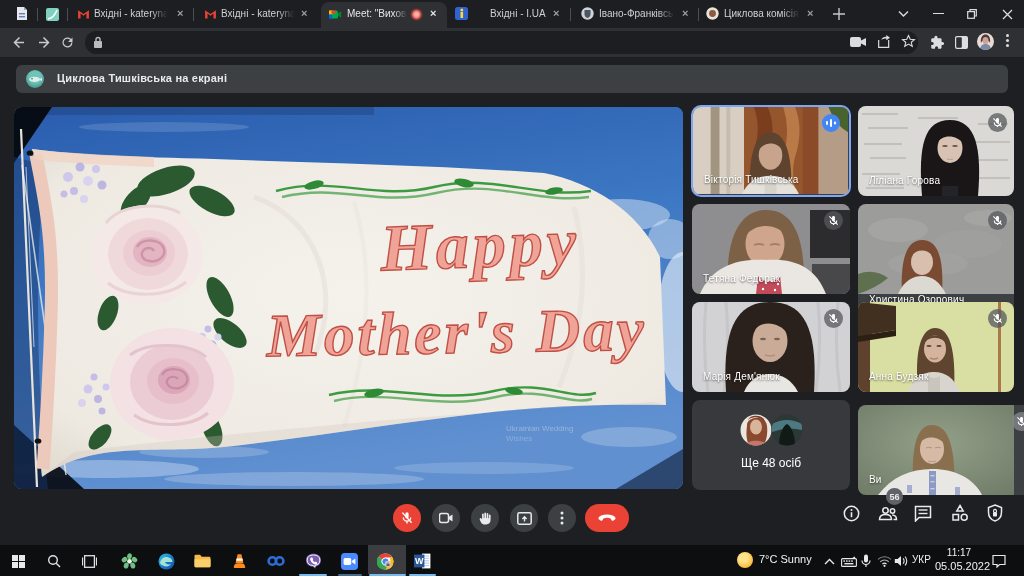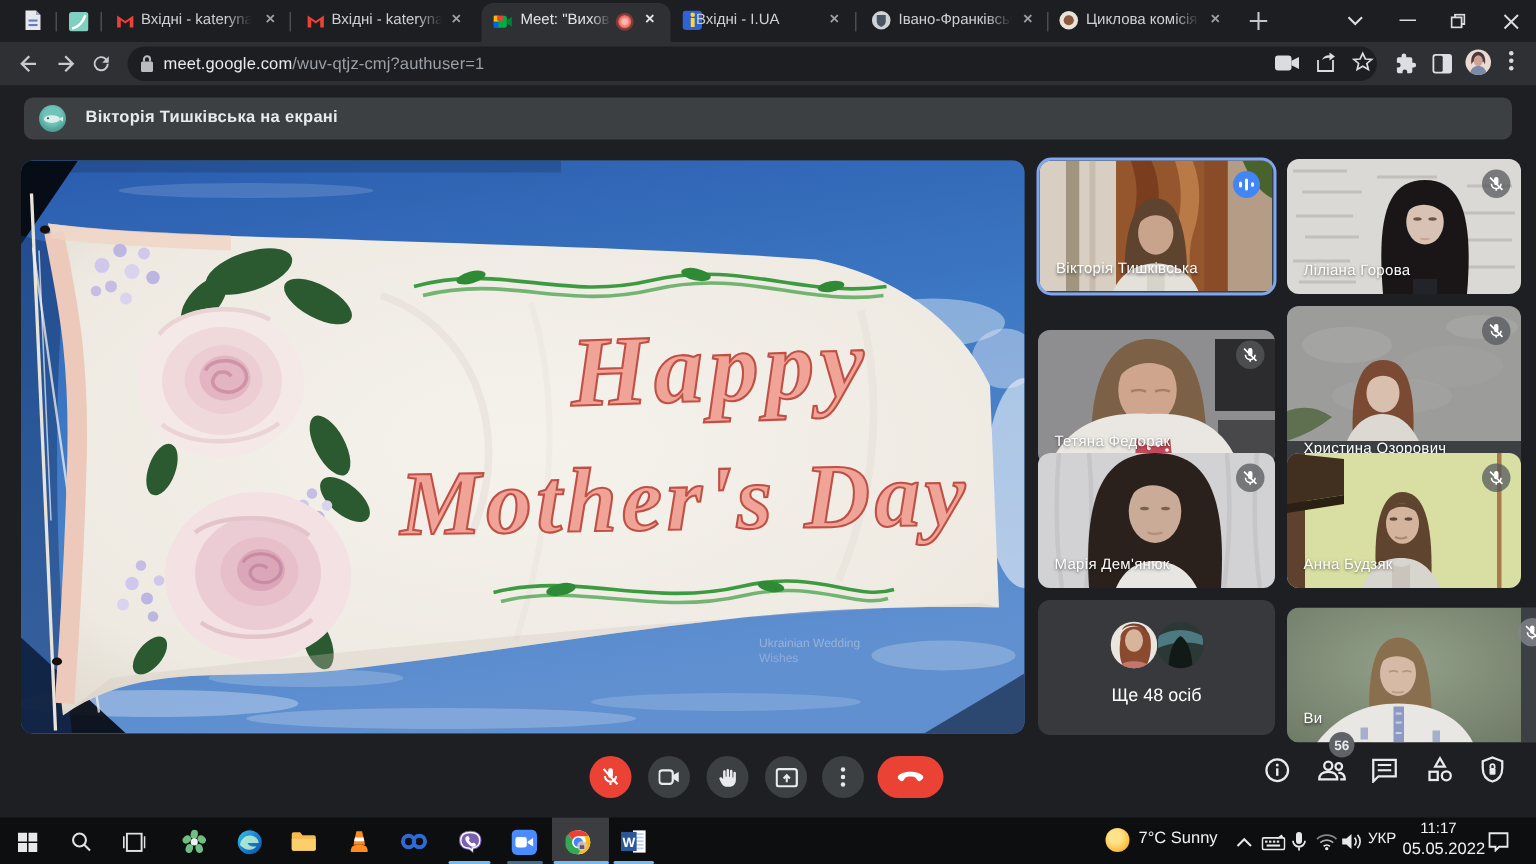--- a/index.html
+++ b/index.html
@@ -72,21 +72,21 @@
         <rect x="3" y="3" width="5" height="4" fill="#e94235"></rect>
       </svg>
   <div class="tabtxt" style="left:347px;width:62px;color:#e3e6e9">Meet: "Виховн</div>
   <circle class="a" style="left:412px;top:9.5px;width:9px;height:9px;border-radius:50%;background:radial-gradient(circle,#ffb4ae 0 25%,#e04a3f 75%);box-shadow:0 0 0 1.5px rgba(224,74,63,.45);display:block"></circle>
   <div class="tx" style="left:430px;color:#e3e6e9">×</div>
   <svg class="a" style="left:455px;top:7px" width="13" height="13" viewBox="0 0 13 13">
         <rect width="13" height="13" rx="2.5" fill="#2f63d2"></rect>
         <rect x="5.5" y="5" width="2.6" height="6" fill="#ffd53d"></rect>
         <circle cx="6.8" cy="2.9" r="1.5" fill="#ffd53d"></circle>
       </svg>
-  <div class="tabtxt" style="left:464px;width:72px">Вхідні - I.UA</div>
+  <div class="tabtxt" style="left:490px;width:72px">Вхідні - I.UA</div>
   <div class="tx" style="left:553px">×</div>
   <div class="tsep" style="left:570px"></div>
   <svg class="a" style="left:581px;top:7px" width="13" height="13" viewBox="0 0 13 13">
         <circle cx="6.5" cy="6.5" r="6.2" fill="#cfd3d8"></circle>
         <path d="M3.5 3h6v4.2c0 2-1.4 3.2-3 3.8-1.6-.6-3-1.8-3-3.8z" fill="#4b5563"></path>
       </svg>
   <div class="tabtxt" style="left:599px;width:78px">Івано-Франківськи</div>
   <div class="tx" style="left:682px">×</div>
   <div class="tsep" style="left:698px"></div>
   <svg class="a" style="left:706px;top:7px" width="13" height="13" viewBox="0 0 13 13">
@@ -119,21 +119,20 @@
         <path d="M6.5 2.5l5 5-5 5M11.5 7.5H2" stroke="#c7cbd0" stroke-width="1.5" fill="none"></path>
       </svg>
   <svg class="a" style="left:60px;top:7px" width="15" height="15" viewBox="0 0 24 24">
         <path d="M17.65 6.35A8 8 0 1 0 20 12h-2.1a6 6 0 1 1-1.7-4.25L13 11h7V4z" fill="#c7cbd0"></path>
       </svg>
   <div id="pill"></div>
   <svg class="a" style="left:93px;top:8px" width="10" height="13" viewBox="0 0 10 13">
         <rect x="1" y="5" width="8" height="7" rx="1" fill="#b8bcc1"></rect>
         <path d="M3 5V3.5a2 2 0 0 1 4 0V5" stroke="#b8bcc1" stroke-width="1.4" fill="none"></path>
       </svg>
-  <div id="urltxt">meet.google.com<span>/wuv-qtjz-cmj?authuser=1</span></div>
   <svg class="a" style="left:850px;top:8px" width="17" height="12" viewBox="0 0 17 12">
         <rect x="0" y="1" width="11" height="10" rx="2" fill="#dadce0"></rect>
         <path d="M11 4.5 16 2v8l-5-2.5z" fill="#dadce0"></path>
       </svg>
   <svg class="a" style="left:876px;top:6px" width="16" height="16" viewBox="0 0 24 24">
         <path d="M4 9 V20 H19 V9" fill="none" stroke="#dadce0" stroke-width="1.8"></path>
         <path d="M8 9 C9 5.5 12 4 15.5 4.2 V1.5 L21 5.5 15.5 9.5 V6.8 C12.5 6.6 10 7.5 8 9 Z" fill="#dadce0"></path>
       </svg>
   <svg class="a" style="left:901px;top:6px" width="15" height="15" viewBox="0 0 24 24">
         <path d="M12 2.5l2.8 6 6.7.5-5.1 4.3 1.6 6.4L12 16.2l-6 3.5 1.6-6.4L2.5 9l6.7-.5z" fill="none" stroke="#dadce0" stroke-width="1.8"></path>
@@ -153,21 +152,21 @@
   <div class="a" style="left:1006px;top:6px;width:3px;height:3px;background:#dadce0;border-radius:50%;box-shadow:0 5px 0 #dadce0,0 10px 0 #dadce0"></div>
 </div>
 
 <div id="meet">
   <div id="notif">
         <div class="av"><svg width="18" height="18" viewBox="0 0 18 18">
             <ellipse cx="8.6" cy="9.4" rx="5.4" ry="2.6" fill="#e6f2ee" opacity="0.9"></ellipse>
             <path d="M13.4 9.4 L16 7.6 V11.2 Z" fill="#e6f2ee" opacity="0.9"></path>
             <circle cx="6" cy="8.8" r="0.7" fill="#20514c"></circle>
           </svg></div>
-        <div class="nt">Вікторія Тишківська на екрані</div>
+        <div class="nt">Циклова Тишківська на екрані</div>
       </div>
   <div id="bigvid"><svg width="669" height="382" viewBox="0 0 669 382">
     <defs>
       <linearGradient id="sky" x1="0" y1="0" x2="0.25" y2="1">
         <stop offset="0" stop-color="#2a5cad"></stop>
               <stop offset="0.45" stop-color="#3d78c4"></stop>
               <stop offset="1" stop-color="#6090d0"></stop>
       </linearGradient>
       <radialGradient id="flagsh" cx="0.5" cy="0.45" r="0.75">
         <stop offset="0" stop-color="#f5f2ec"></stop>
@@ -335,21 +334,21 @@
               <g fill="none" stroke="#fff" stroke-width="1.2">
                 <rect x="4.4" y="1" width="3.2" height="6" rx="1.6" fill="#fff" stroke="none"></rect>
                 <path d="M2.5 6a3.5 3.5 0 0 0 7 0"></path>
                 <line x1="6" y1="9.5" x2="6" y2="11"></line>
                 <line x1="1.5" y1="1.5" x2="10.5" y2="10.5"></line>
               </g>
             </svg>
           </div>
   </div>
 
-  <div class="tile" style="left:692px;top:163px;width:158px;height:90px">
+  <div class="tile" style="left:692px;top:147px;width:158px;height:90px">
     <svg width="158" height="90" viewBox="0 0 158 90" preserveAspectRatio="none">
       <rect width="158" height="90" fill="#8e8e90"></rect>
       <rect x="118" y="6" width="40" height="48" fill="#2c2c2e"></rect>
       <rect x="120" y="60" width="38" height="30" fill="#48484a"></rect>
       <path d="M36 90 C32 30 50 6 74 6 C102 6 114 34 112 90 Z" fill="#7d6146"></path>
       <ellipse cx="73" cy="40" rx="19.5" ry="23" fill="#cfa68d"></ellipse>
       <path d="M52 34 C54 10 94 10 96 34 C86 18 62 18 52 34 Z" fill="#7d6146"></path>
       <path d="M62 41 Q67 39 72 41" stroke="#a97e66" stroke-width="1.8" fill="none"></path>
       <path d="M78 41 Q83 39 88 41" stroke="#a97e66" stroke-width="1.8" fill="none"></path>
       <path d="M66 58 Q73 61 80 58" stroke="#b08875" stroke-width="1.8" fill="none"></path>

